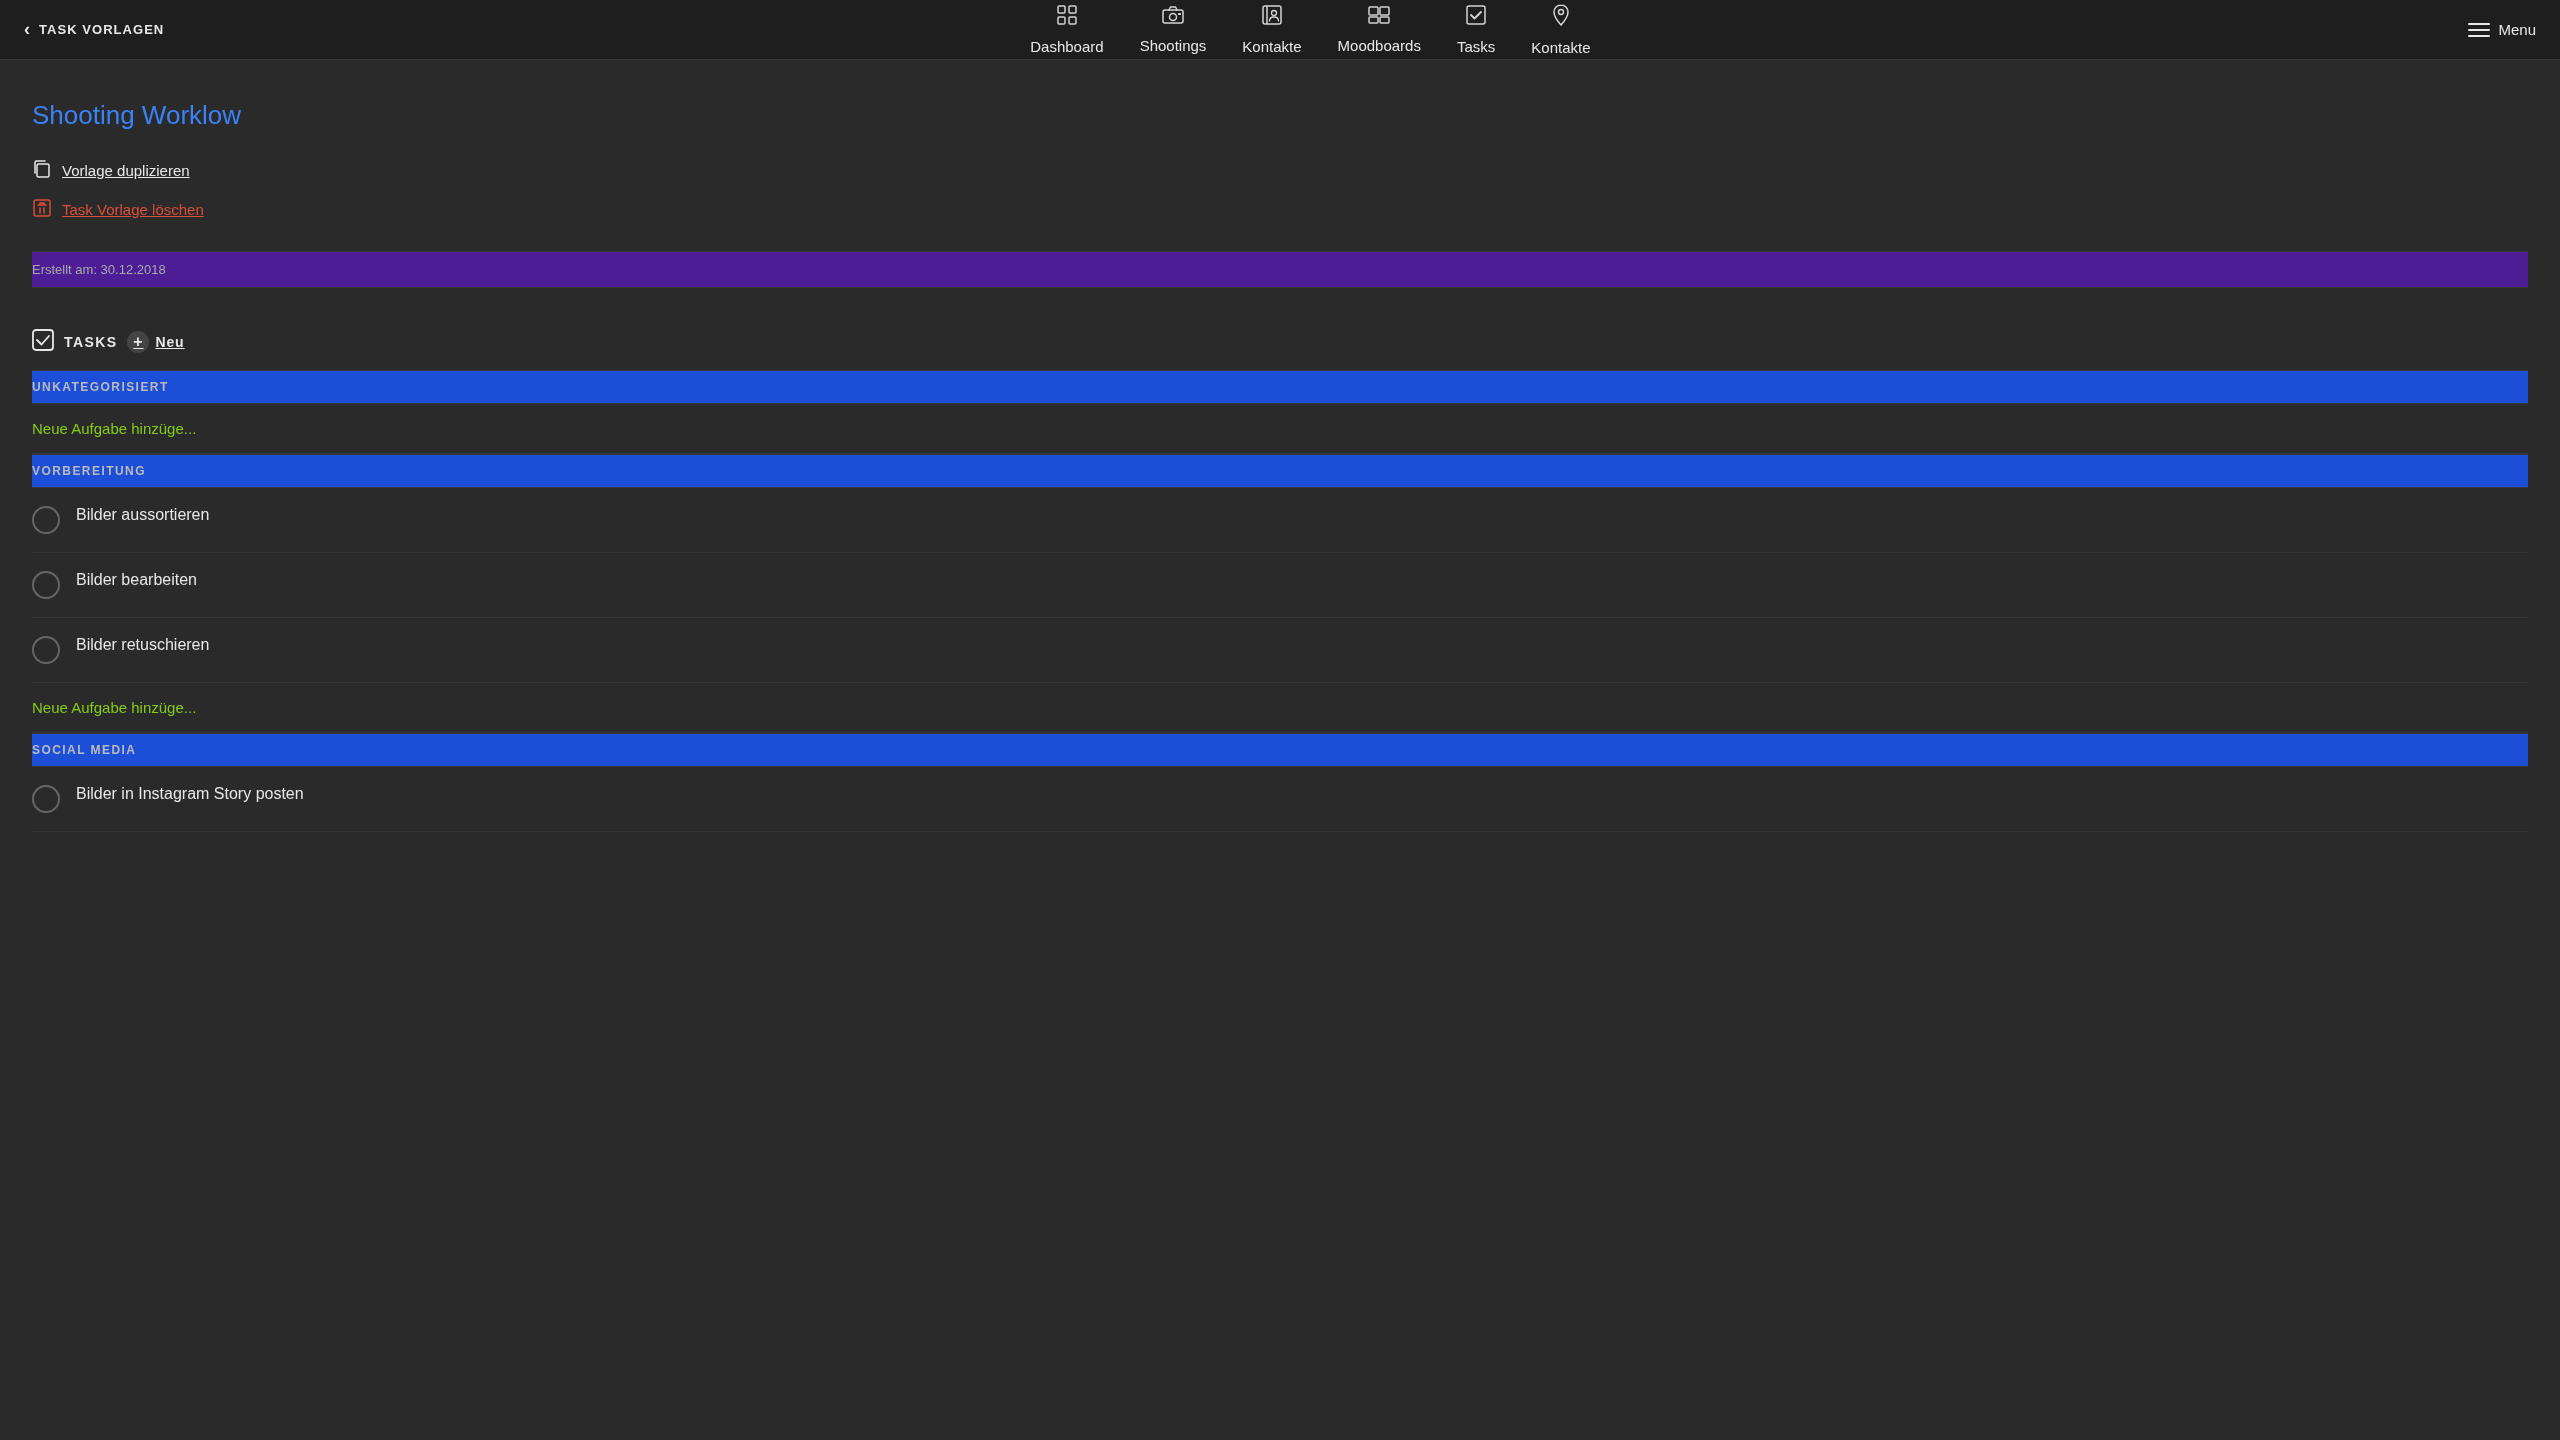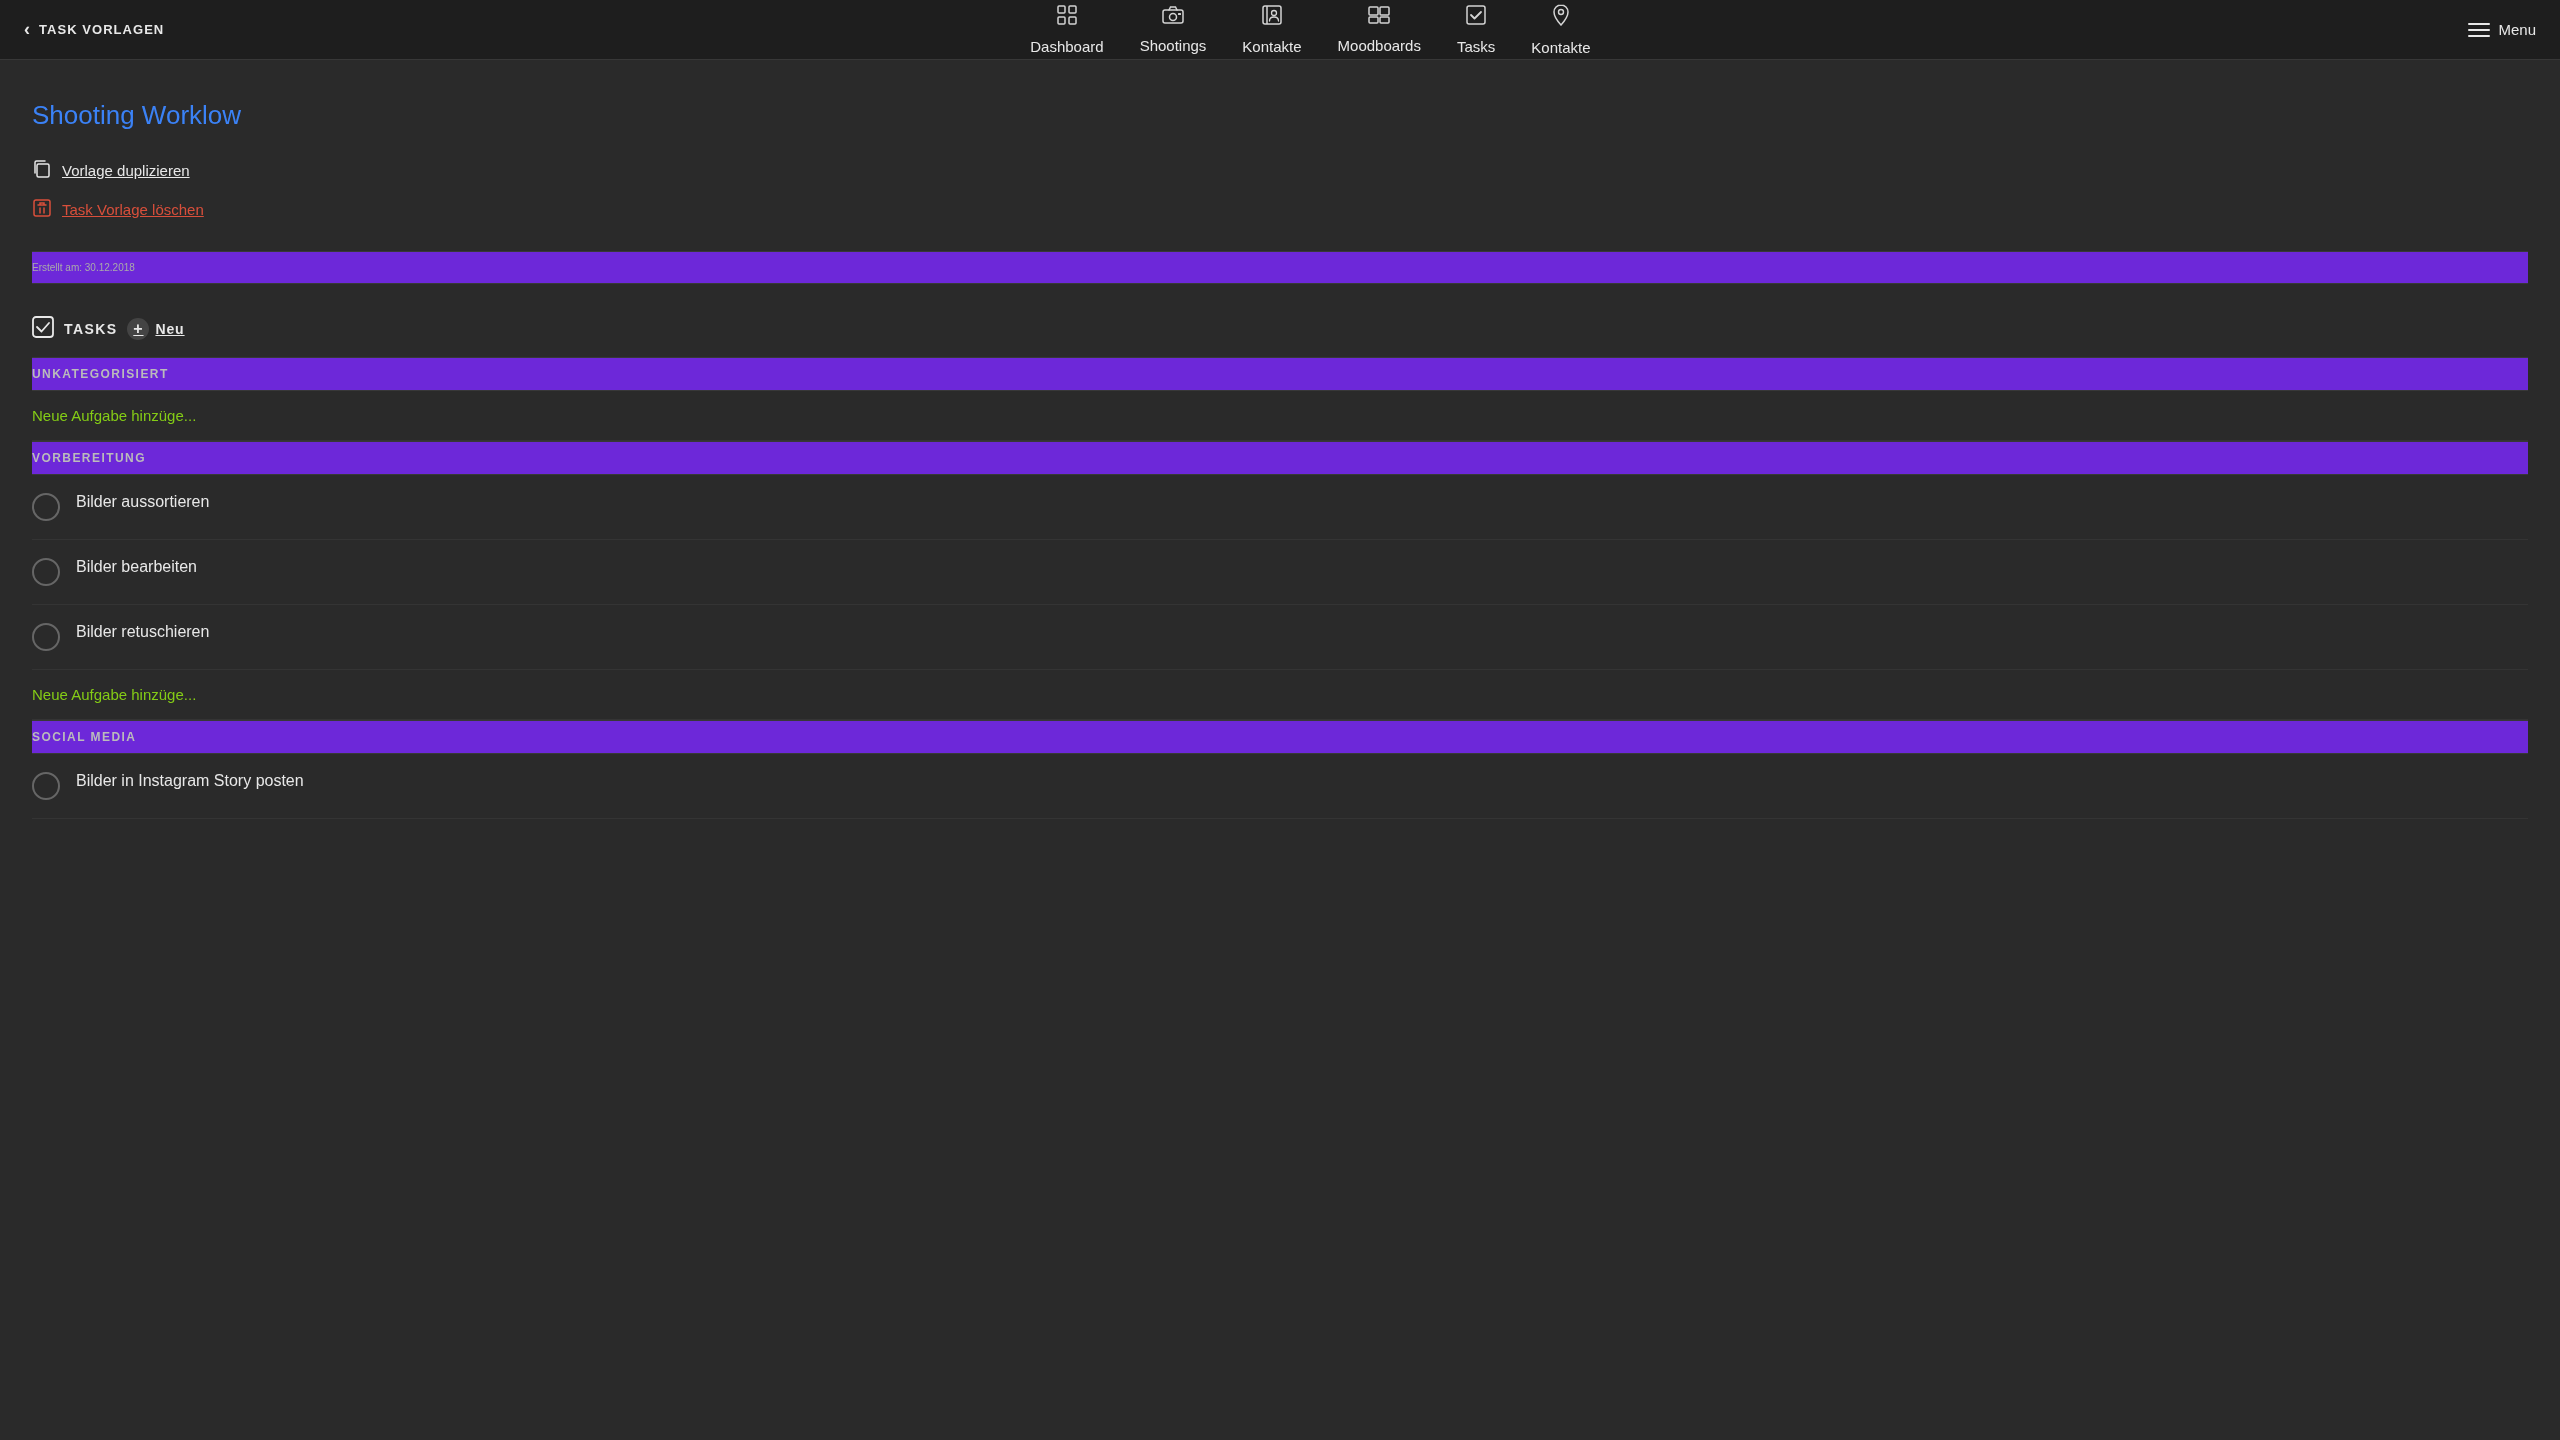--- a/index.html
+++ b/index.html
@@ -109,24 +109,24 @@
       color: #e8e8e8;
       text-align: center;
     }
 
     .action-link.danger-color {
       color: #d94f3b;
     }
 
     
     .meta-bar {
-      background-color: #6d28d9;
+      background-color: #4c1d95;
       padding: 10px 0;
-      margin-bottom: 18px;
-      font-size: 10px;
+      margin-bottom: 27px;
+      font-size: 13px;
       color: #aaa;
       border-top: 1px solid #383838;
       border-bottom: 1px solid #383838;
     }
 
     
     .tasks-header {
       display: flex;
       align-items: center;
       gap: 10px;
@@ -163,21 +163,21 @@
       display: flex;
       align-items: center;
       justify-content: center;
       font-size: 16px;
       color: #e8e8e8;
       flex-shrink: 0;
     }
 
     
     .section-header {
-      background-color: #6d28d9;
+      background-color: #1d4ed8;
       padding: 9px 0;
       font-size: 12px;
       font-weight: 700;
       letter-spacing: 0.12em;
       text-transform: uppercase;
       color: #bbb;
       border-top: 1px solid #383838;
       border-bottom: 1px solid #383838;
       margin-bottom: 0;
     }

